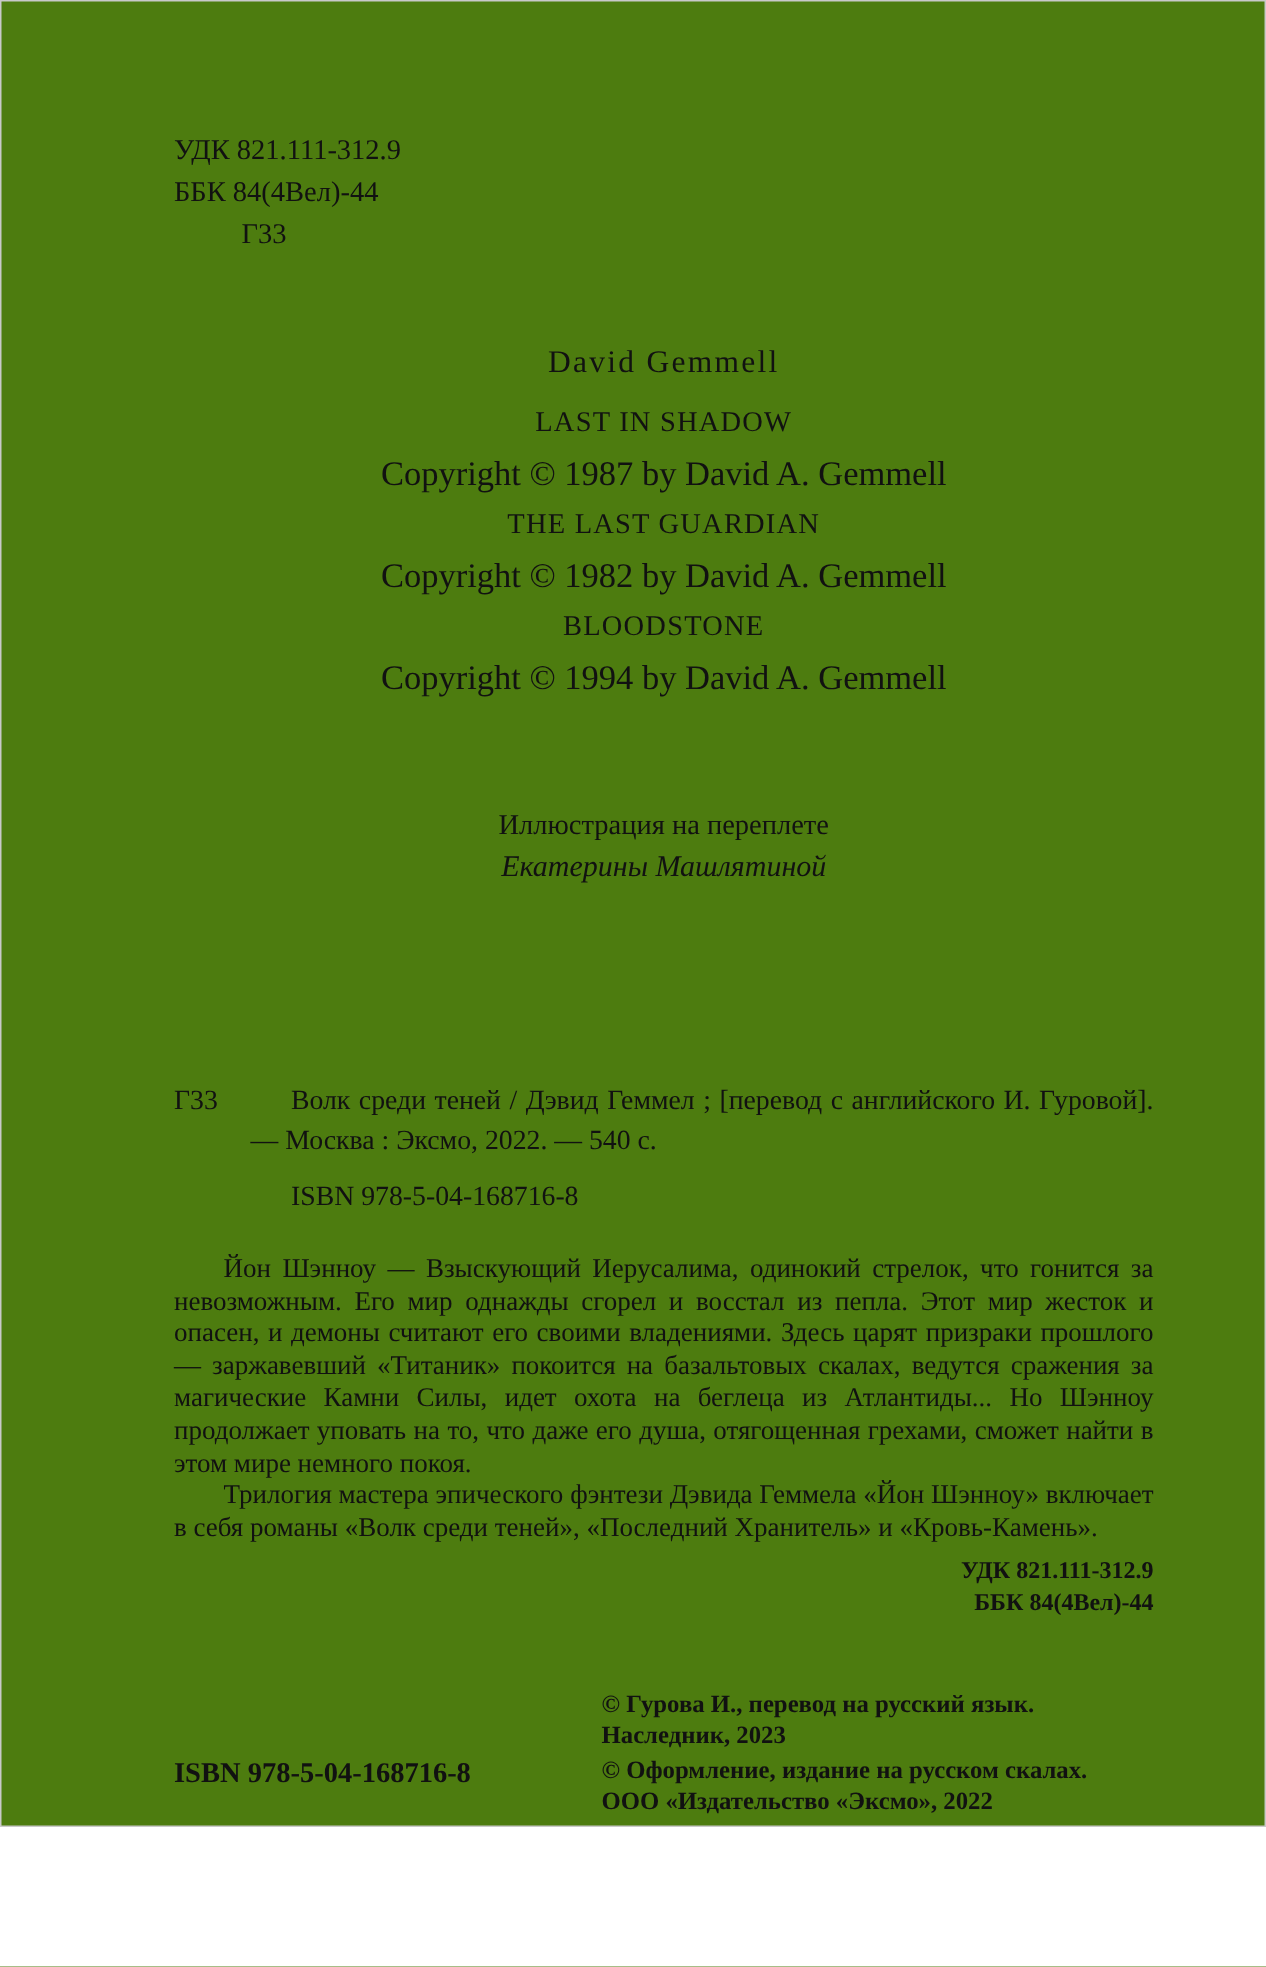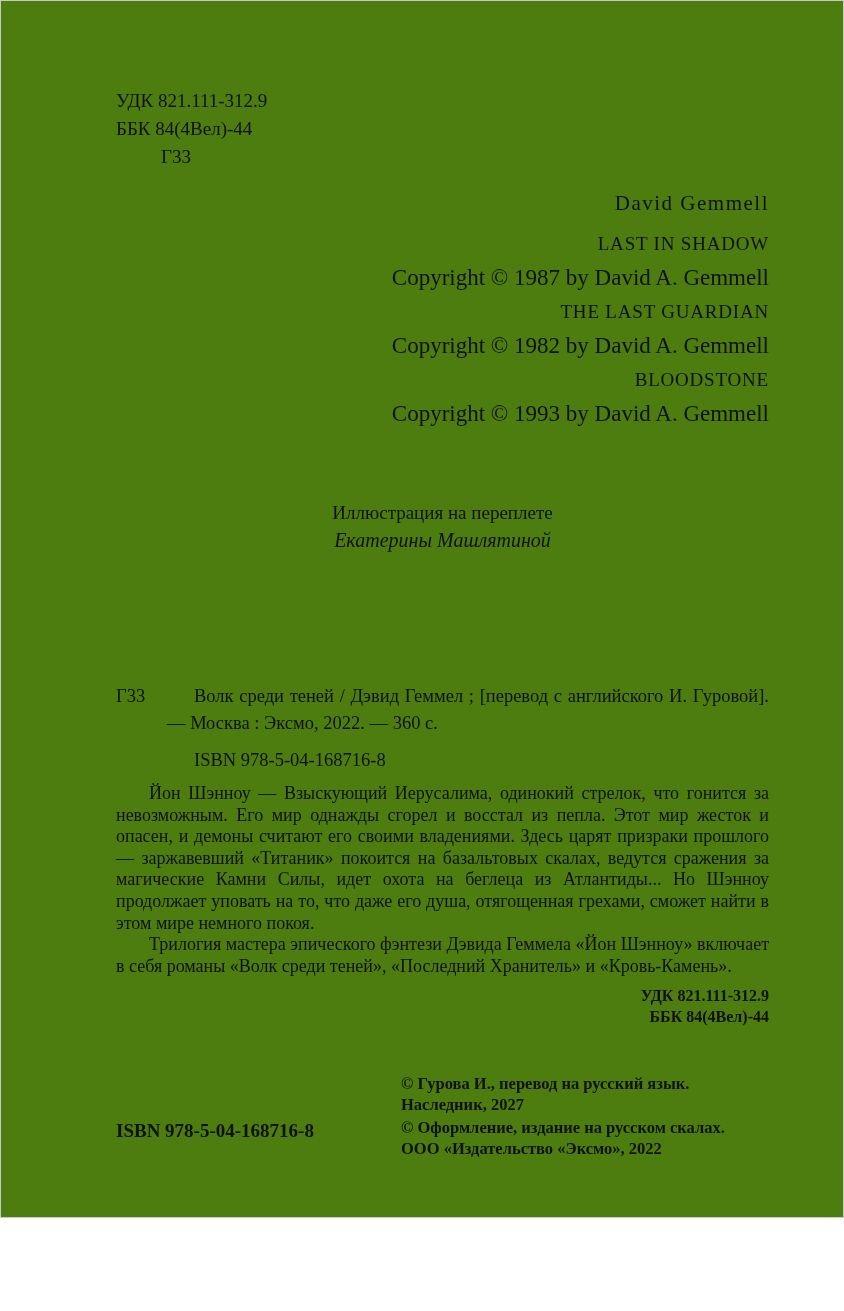--- a/index.html
+++ b/index.html
@@ -19,22 +19,22 @@
     color: #111111;
     overflow: hidden;
   }
 
   
   .top-codes { font-size: 19px; line-height: 28px; }
   .top-codes .sign { padding-left: 45px; }
 
   
   .orig-block {
-    margin-top: 20px;
-    text-align: right;
+    margin-top: 58px;
+    text-align: center;
   }
   .orig-author {
     font-size: 21px;
     letter-spacing: 1.5px;
     margin-bottom: 17px;
   }
   .work { margin-bottom: 10px; }
   .work-title {
     font-size: 19px;
     letter-spacing: 0.8px;
@@ -70,21 +70,21 @@
     position: absolute;
     left: 0;
     top: 0;
     text-indent: 0;
   }
   .cat-isbn {
     margin-top: 13px;
     padding-left: 78px;
     font-size: 18.5px;
   }
-  .annotation { margin-top: 12px; }
+  .annotation { margin-top: 26px; }
   .annotation p {
     margin: 0;
     font-size: 18px;
     line-height: 21.6px;
     text-indent: 33px;
     text-align: justify;
   }
   .cat-codes {
     margin-top: 8px;
     text-align: right;
@@ -133,54 +133,54 @@
       <div class="work-copy">Copyright © 1987 by David A. Gemmell</div>
     </div>
 
     <div class="work">
       <div class="work-title">THE LAST GUARDIAN</div>
       <div class="work-copy">Copyright © 1982 by David A. Gemmell</div>
     </div>
 
     <div class="work">
       <div class="work-title">BLOODSTONE</div>
-      <div class="work-copy">Copyright © 1993 by David A. Gemmell</div>
+      <div class="work-copy">Copyright © 1994 by David A. Gemmell</div>
     </div>
   </div>
 
   <div class="illustration">
     <div class="ill-caption">Иллюстрация на переплете</div>
     <div class="ill-artist">Екатерины Машлятиной</div>
   </div>
 
   <div class="catalog">
 
     <div class="cat-entry">
       <span class="cat-sign">Г33</span>
-      <span>Волк среди теней / Дэвид Геммел ; [перевод с английского И. Гуровой]. — Москва : Эксмо, 2022. — 360 с.</span>
+      <span>Волк среди теней / Дэвид Геммел ; [перевод с английского И. Гуровой]. — Москва : Эксмо, 2022. — 540 с.</span>
     </div>
 
     <div class="cat-isbn">ISBN 978-5-04-168716-8</div>
 
     <div class="annotation">
       <p>Йон Шэнноу — Взыскующий Иерусалима, одинокий стрелок, что гонится за невозможным. Его мир однажды сгорел и восстал из пепла. Этот мир жесток и опасен, и демоны считают его своими владениями. Здесь царят призраки прошлого — заржавевший «Титаник» покоится на базальтовых скалах, ведутся сражения за магические Камни Силы, идет охота на беглеца из Атлантиды... Но Шэнноу продолжает уповать на то, что даже его душа, отягощенная грехами, сможет найти в этом мире немного покоя.</p>
       <p>Трилогия мастера эпического фэнтези Дэвида Геммела «Йон Шэнноу» включает в себя романы «Волк среди теней», «Последний Хранитель» и «Кровь-Камень».</p>
     </div>
 
     <div class="cat-codes">
       <div>УДК 821.111-312.9</div>
       <div>ББК  84(4Вел)-44</div>
     </div>
   </div>
 
   <div class="footer">
     <div class="footer-copy">
       <div class="footer-entry">
         <div>© Гурова И., перевод на русский язык.</div>
-        <div>Наследник, 2027</div>
+        <div>Наследник, 2023</div>
       </div>
       <div class="footer-entry">
         <div>© Оформление, издание на русском скалах.</div>
         <div>ООО «Издательство «Эксмо», 2022</div>
       </div>
     </div>
     <div class="footer-isbn">ISBN 978-5-04-168716-8</div>
   </div>
 
 </div>

